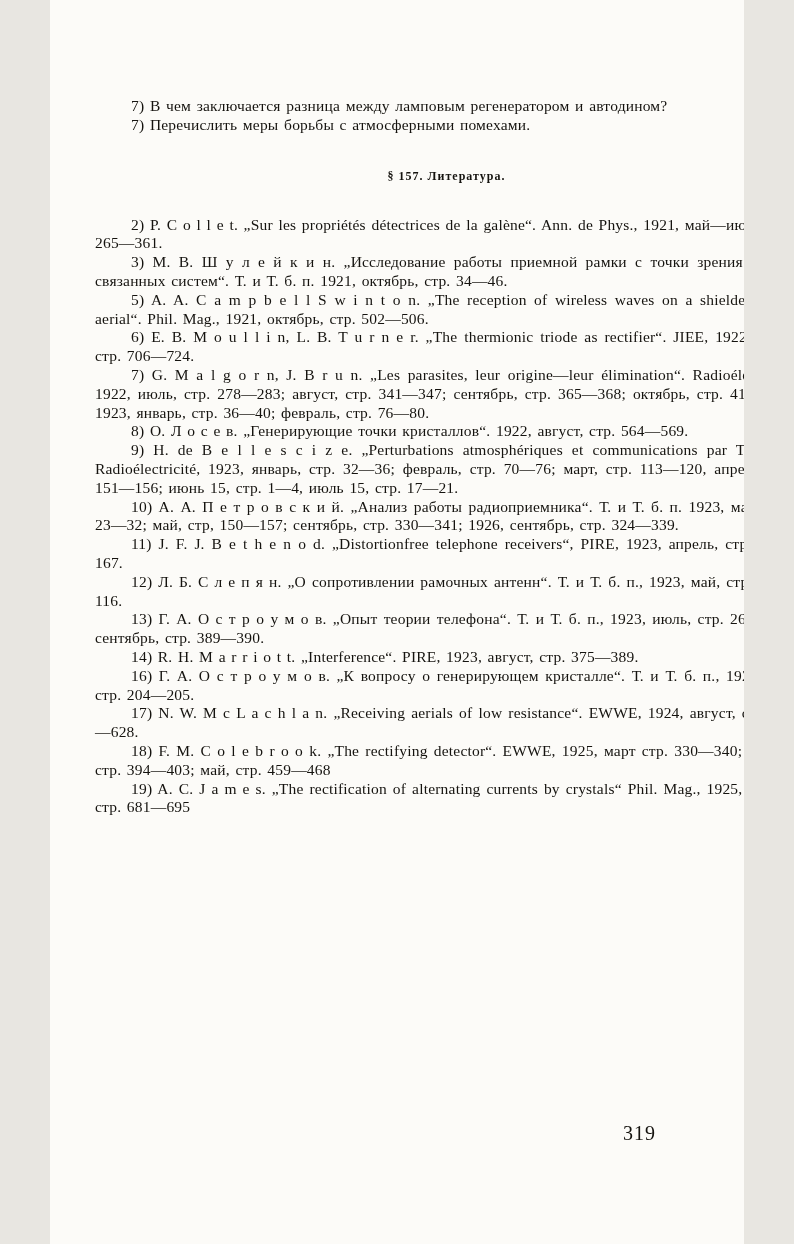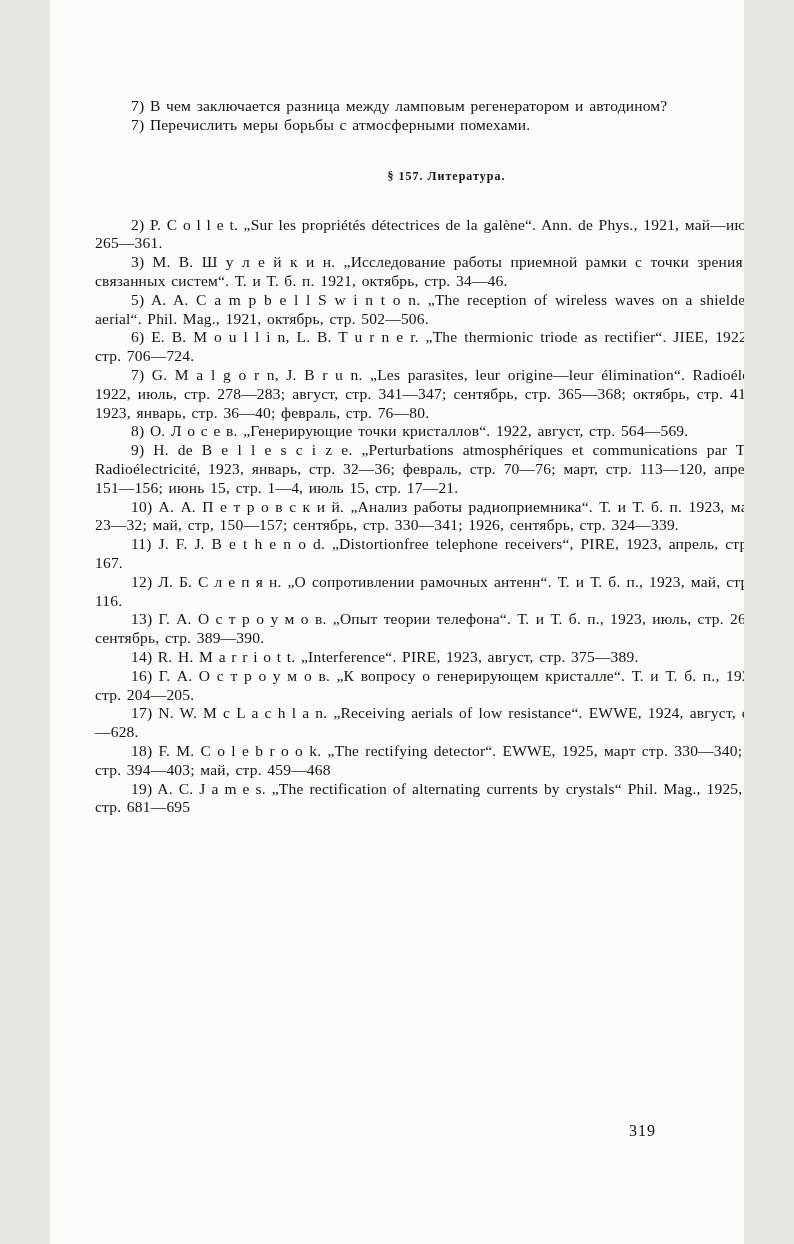--- a/index.html
+++ b/index.html
@@ -37,21 +37,21 @@
     margin: 34px 0 32px 0;
     text-align: center;
     font-size: 12px;
     font-weight: bold;
     letter-spacing: 1px;
   }
   .pagenum {
     position: absolute;
     top: 1122px;
     right: 88px;
-    font-size: 16px;
+    font-size: 20px;
     letter-spacing: 1px;
   }
 </style>
 </head>
 <body>
 
 <div class="page">
   <div class="content">
 
     <div class="questions">

